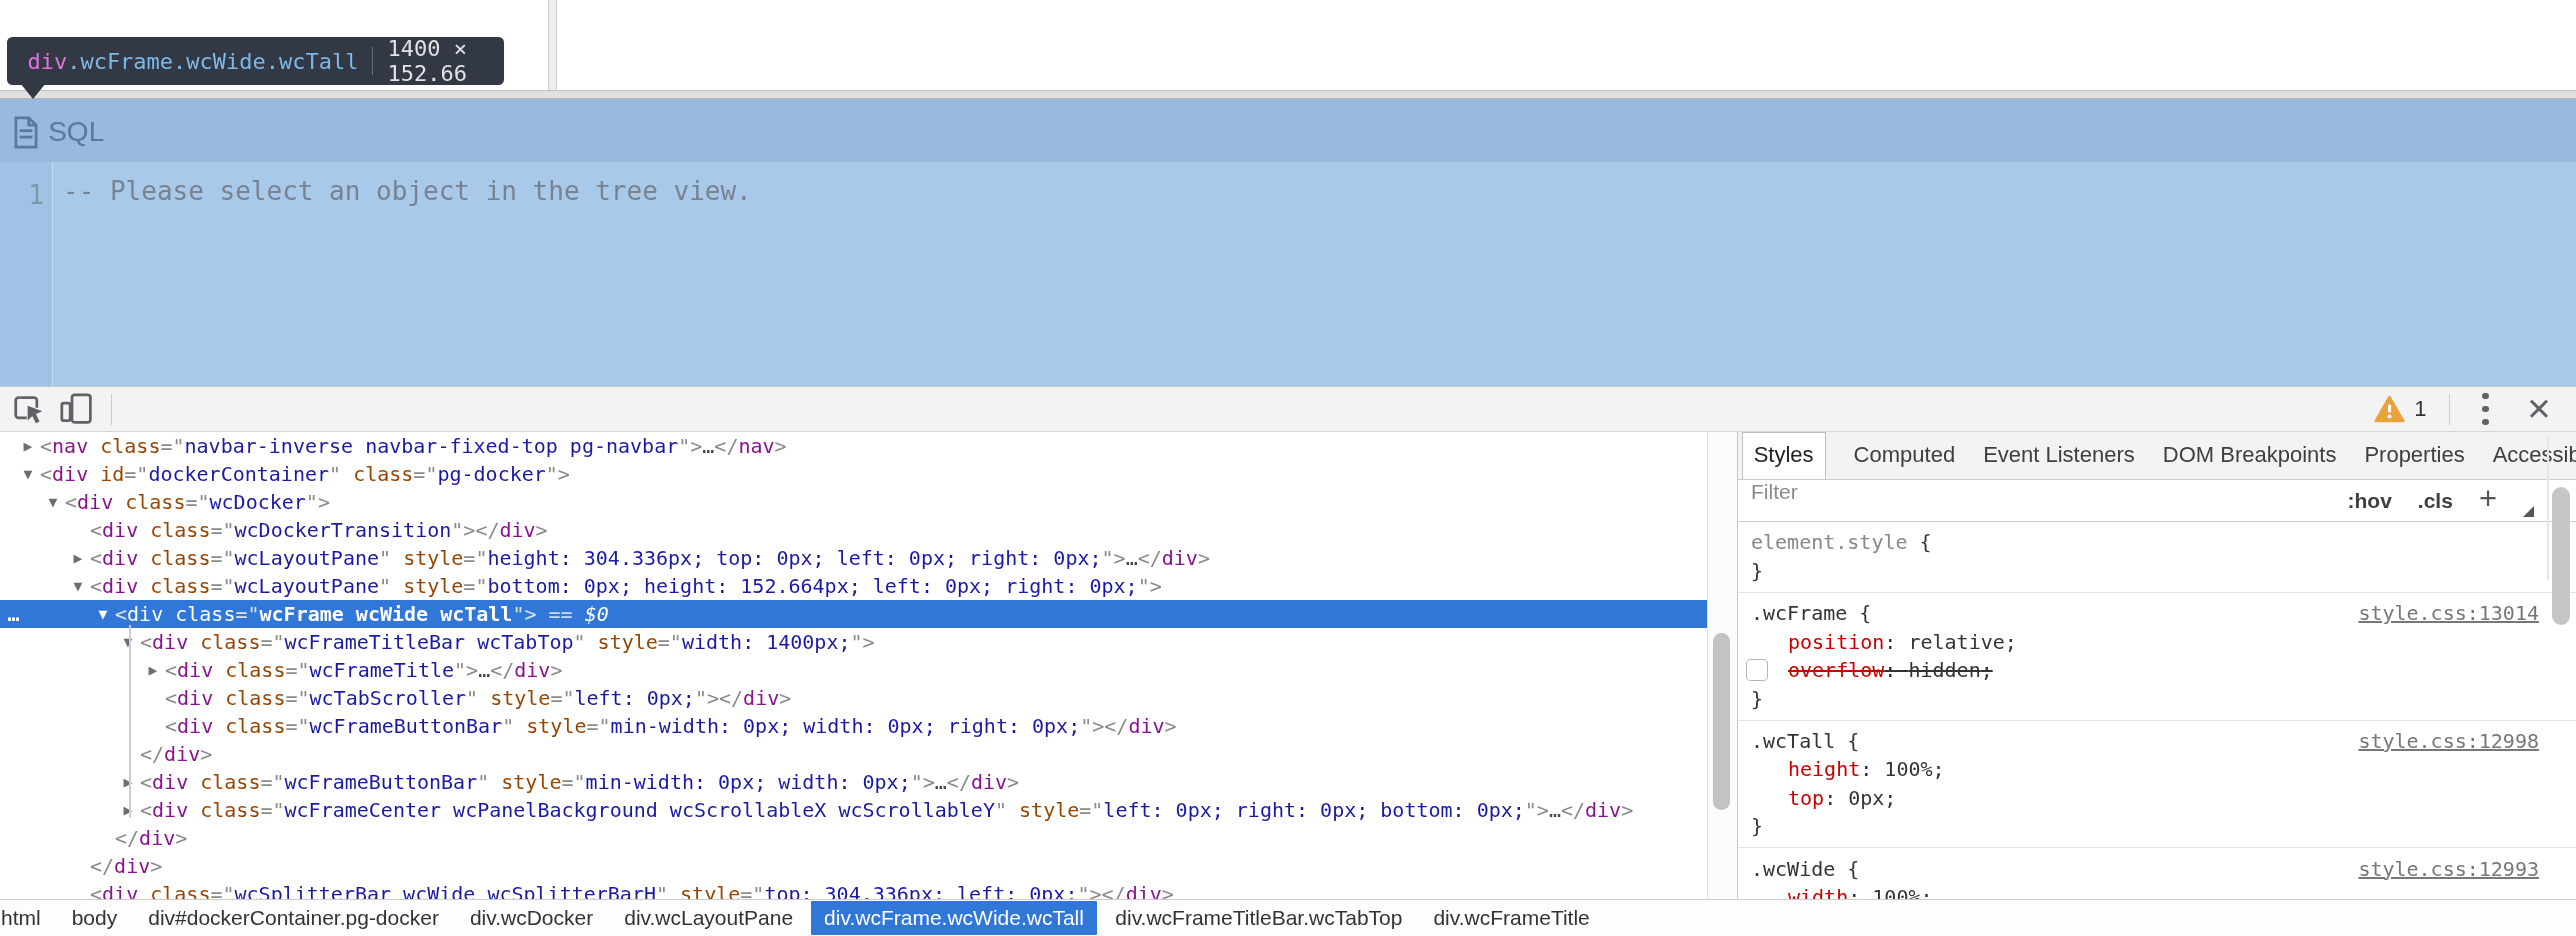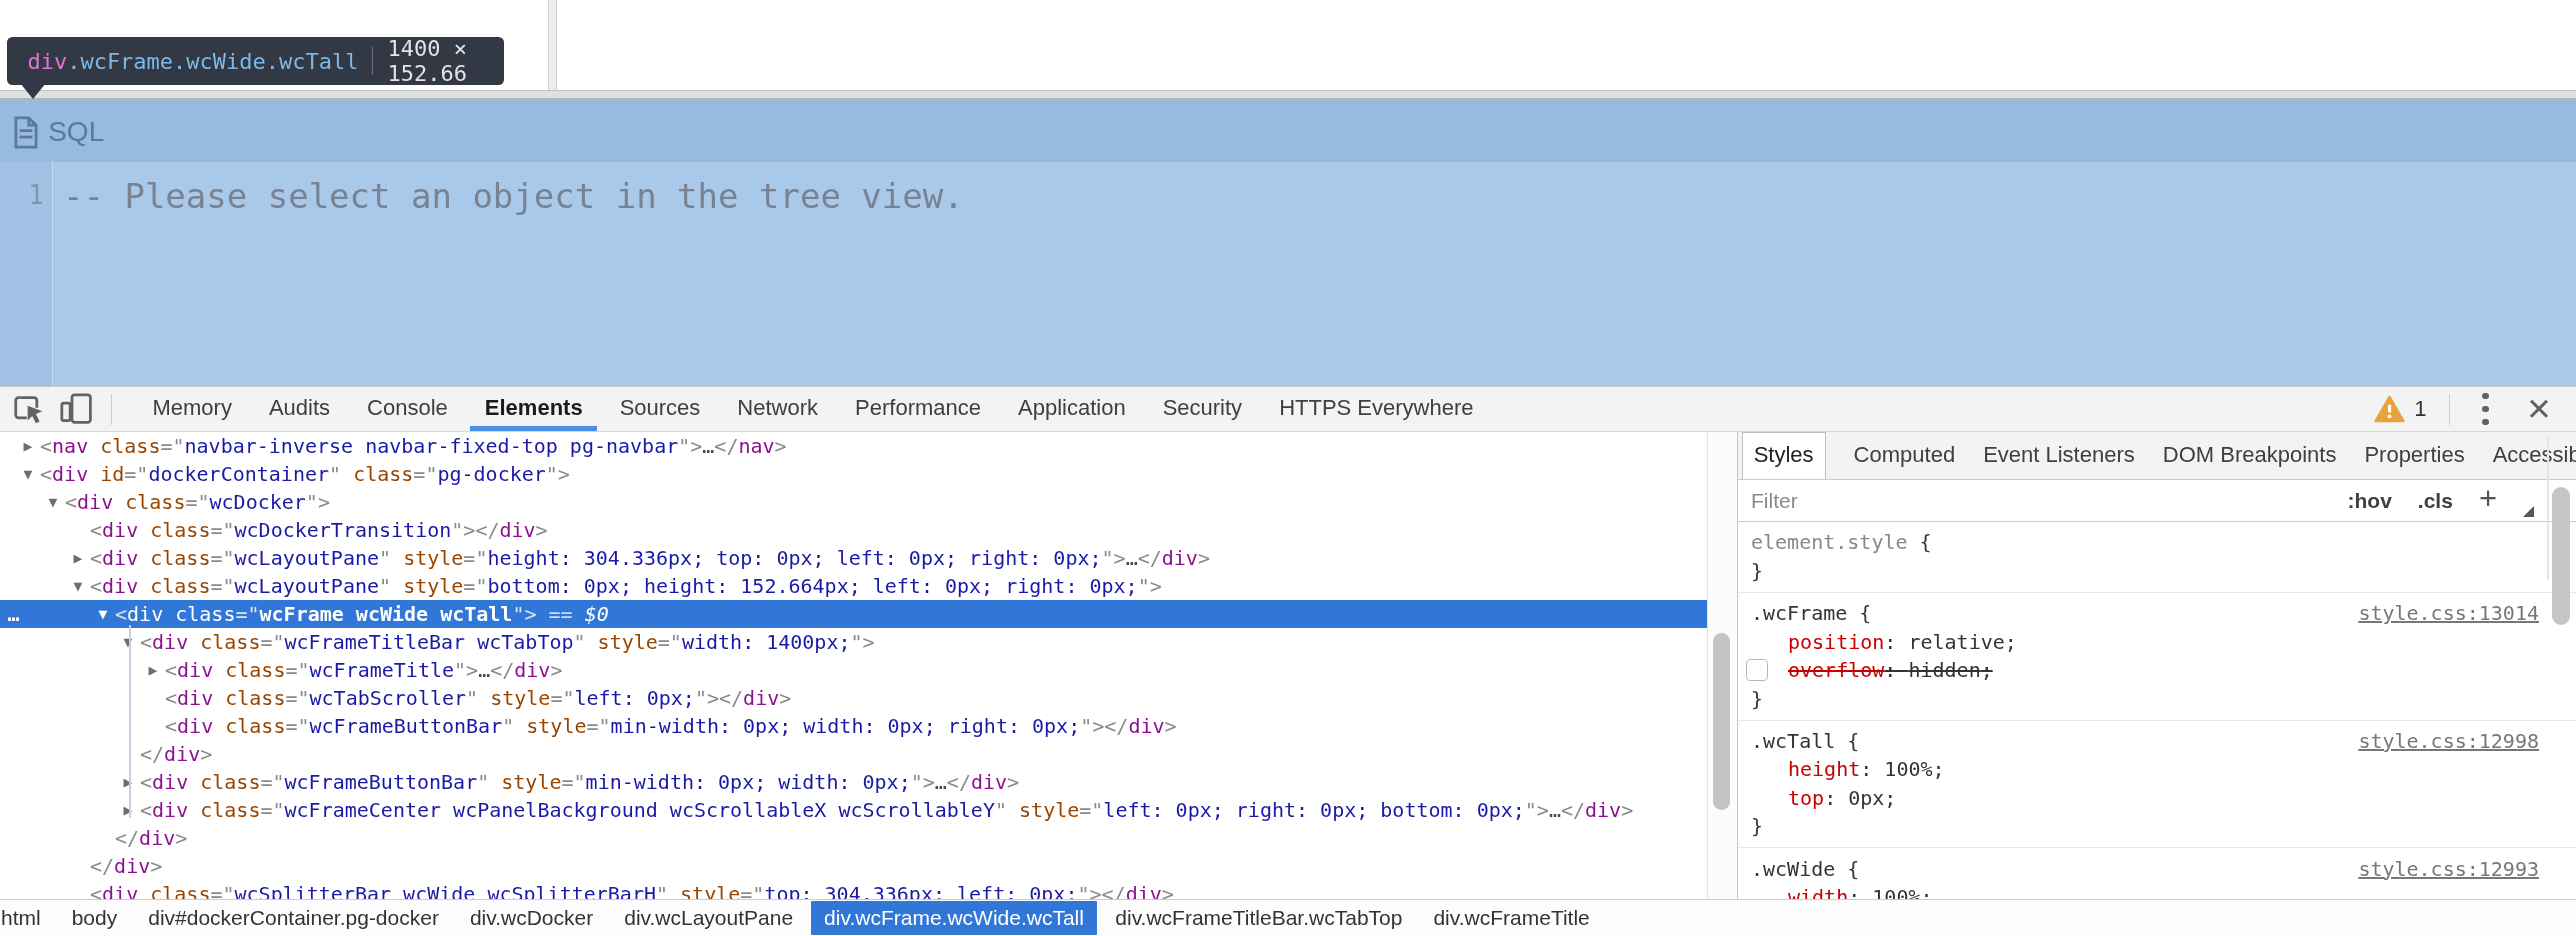--- a/index.html
+++ b/index.html
@@ -25,21 +25,21 @@
   #tooltip-arrow{left:20px;top:83px;width:0;height:0;z-index:30;
     border-left:13px solid transparent;border-right:13px solid transparent;border-top:16.6px solid #333845;}
 
   
   #overlay{left:0;top:99px;width:2576px;height:287px;background:#a9c9ea;}
   #overlay-tabband{left:0;top:0;width:2576px;height:63px;background:#97bade;}
   #sql-tab{position:absolute;left:13px;top:13px;height:40px;display:flex;align-items:center;color:#5a7a9c;justify-content:space-between;}
   #sql-tab .lbl{font-size:28px;margin-left:9.2px;}
   #editor-gutter{left:0;top:63px;width:53px;height:224px;background:#a2c2e5;border-right:1.8px solid #c6daf0;box-sizing:border-box;}
   #line-number{left:0;top:81px;width:44px;text-align:right;font-size:26px;color:#8096ab;}
-  #code-line{left:63px;top:77px;font-size:34px;color:#798291;white-space:pre;}
+  #code-line{left:63px;top:77px;font-size:26px;color:#798291;white-space:pre;}
 
   
   #devtools{left:0;top:386px;width:2576px;height:550px;background:#fff;}
   #dt-toolbar{left:0;top:0;width:2576px;height:46px;background:#f3f3f3;
     border-top:1.8px solid #c9c9c9;border-bottom:1.8px solid #d6d6d6;box-sizing:border-box;
     display:flex;align-items:center;}
   .tool-sep{width:1.8px;height:31px;background:#ccc;}
   #dt-tabs{display:flex;align-items:center;height:100%;margin-left:40px;}
   .dtab{font-size:22px;color:#3c4043;margin-right:37px;height:100%;line-height:42px;position:relative;cursor:default;}
   .dtab.sel{color:#1a1a1a;font-weight:bold;}
@@ -66,21 +66,21 @@
   #el-scroll{left:1707px;top:46px;width:30px;height:467px;background:#fbfbfb;
     border-left:1.8px solid #e2e2e2;box-sizing:border-box;}
   #el-thumb{left:1713px;top:247px;width:16.6px;height:177px;background:#c3c3c3;border-radius:8.3px;}
 
   
   #st-panel{left:1737px;top:46px;width:839px;height:467px;background:#fff;border-left:1.8px solid #c6c6c6;box-sizing:border-box;}
   #st-tabs{height:48px;background:#f3f3f3;border-bottom:1.8px solid #ccc;display:flex;align-items:stretch;box-sizing:border-box;}
   .stab{font-size:22px;color:#3c4043;line-height:46px;margin-right:28px;white-space:nowrap;}
   .stab.first{margin-left:3.7px;}
   .stab.sel{background:#fff;border:1.8px solid #bfbfbf;border-bottom:none;padding:0 11px;line-height:44px;color:#222;}
-  #st-filter{height:42px;border-bottom:1.8px solid #ccc;display:flex;align-items:center;box-sizing:border-box;padding:0 42px 0 13px;}
+  #st-filter{height:42px;border-bottom:1.8px solid #ccc;display:flex;box-sizing:border-box;padding:0 42px 0 13px;}
   #st-filter .flabel{font-size:21px;color:#8a8a8a;}
   #st-filter .fright{margin-left:auto;display:flex;align-items:center;font-family:Liberation Sans, sans-serif;
     font-weight:bold;font-size:21px;color:#3c4043;}
   #st-filter .fright span{margin-left:26px;}
   #st-filter .plus{font-size:31px;font-weight:normal;color:#555;position:relative;top:-1.8px;}
   #st-filter .corner{width:0;height:0;border-left:11px solid transparent;border-bottom:11px solid #555;
      margin-left:1.8px;position:relative;top:11px;}
   #st-rules{font-family:"DejaVu Sans Mono",monospace;font-size:20px;color:#333;}
   .rule{padding:6.4px 37px 6.4px 13px;border-bottom:1.8px solid #e6e6e6;position:relative;}
   .sline{height:28.5px;line-height:28.5px;white-space:pre;}
@@ -141,32 +141,20 @@
       <path d="M14 5 h9 a3 3 0 0 1 3 3 v6" fill="none" stroke="#5f6368" stroke-width="3" opacity="0"></path>
       <path d="M8 5 h15 a3 3 0 0 1 3 3 v8" fill="none" stroke="#5f6368" stroke-width="3"></path>
       <path d="M16 14 l16 6 -7 3 4 8 -4 2 -4 -8 -5 5 z" fill="#5f6368"></path>
     </svg>
     <svg width="37" height="35" viewBox="0 0 40 38" style="margin-left:13px;">
       <rect x="14" y="3" width="20" height="30" rx="3" fill="none" stroke="#5f6368" stroke-width="3"></rect>
       <rect x="3" y="12" width="9" height="19" rx="2" fill="#f3f3f3" stroke="#5f6368" stroke-width="3"></rect>
     </svg>
     <div class="tool-sep" style="margin-left:14.7px;"></div>
 
-    <div id="dt-tabs">
-        <div class="dtab">Memory</div>
-        <div class="dtab">Audits</div>
-        <div class="dtab">Console</div>
-        <div class="dtab sel">Elements</div>
-        <div class="dtab">Sources</div>
-        <div class="dtab">Network</div>
-        <div class="dtab">Performance</div>
-        <div class="dtab">Application</div>
-        <div class="dtab">Security</div>
-        <div class="dtab">HTTPS Everywhere</div>
-      </div>
 
     <div id="dt-right">
       <svg width="31" height="28" viewBox="0 0 34 30">
         <path d="M17 2 L32 28 H2 Z" fill="#e8a33d" stroke="#e8a33d" stroke-width="3" stroke-linejoin="round"></path>
         <rect x="15.4" y="10" width="3.4" height="9" fill="#fff" rx="1.5"></rect>
         <circle cx="17.1" cy="23" r="2.1" fill="#fff"></circle>
       </svg>
       <span id="warn-count">1</span>
       <div class="tool-sep"></div>
       <div class="kebab">

